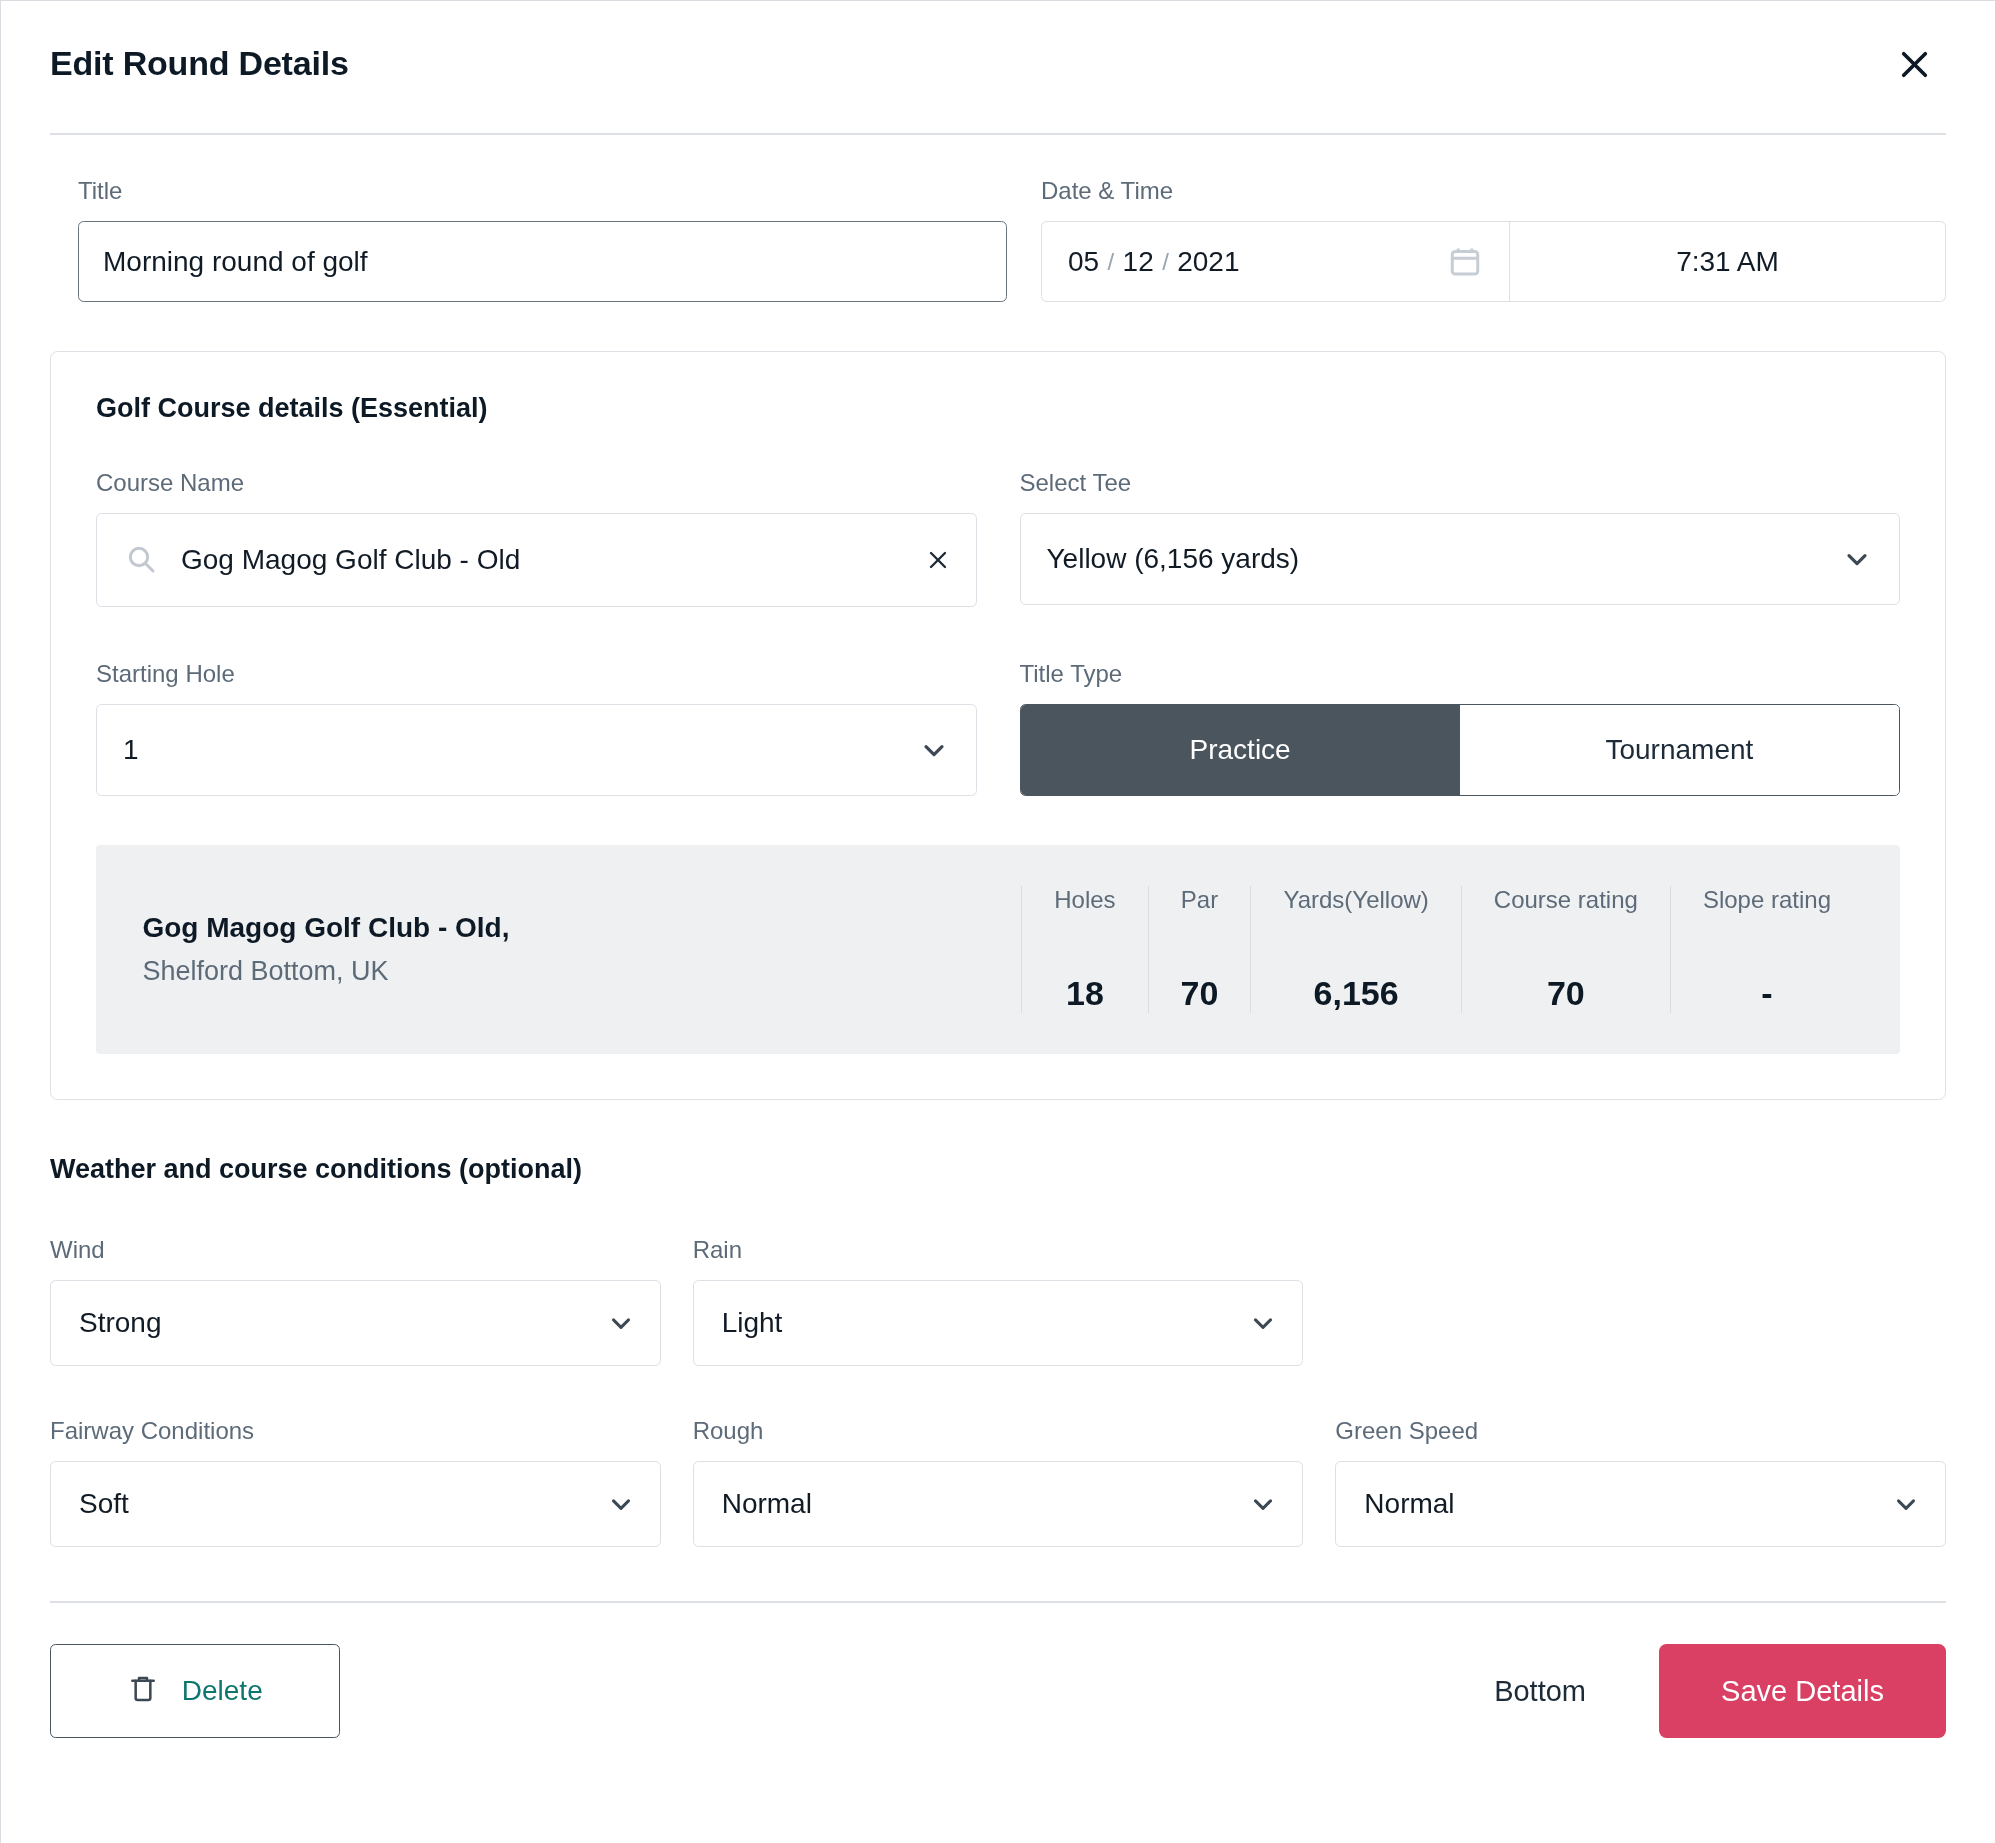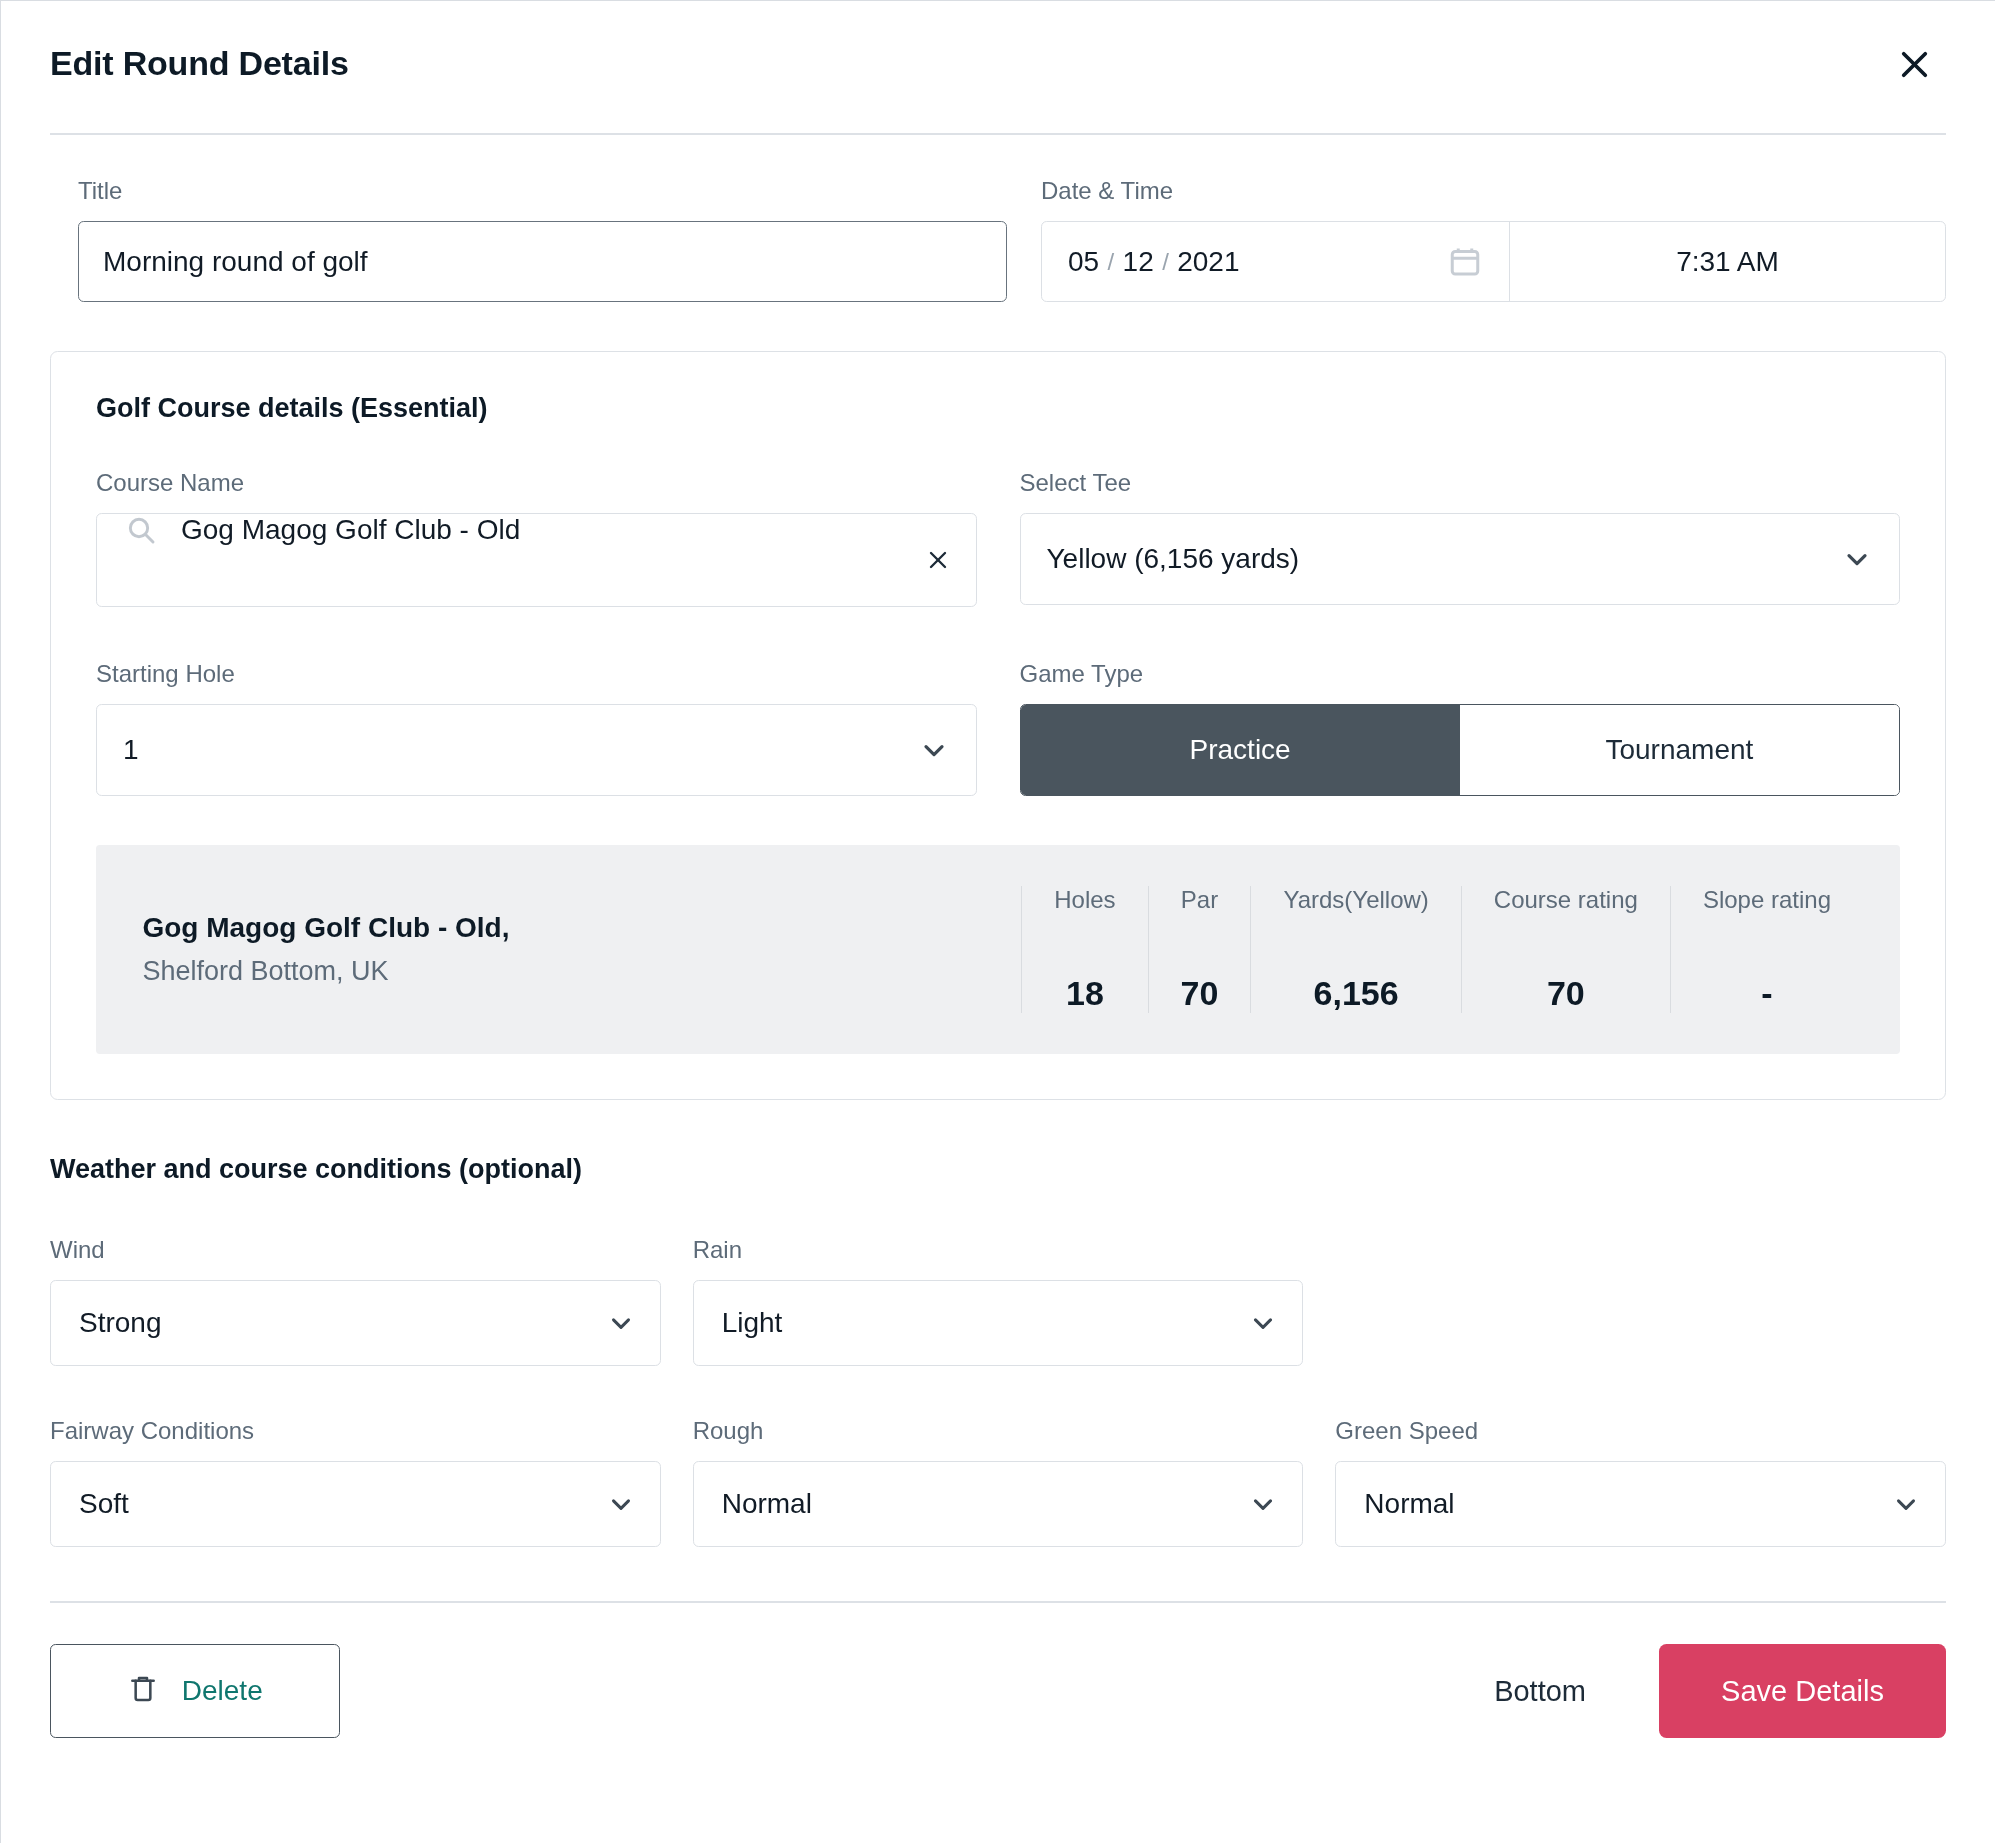--- a/index.html
+++ b/index.html
@@ -124,20 +124,21 @@
     display: flex;
     gap: 43px;
   }
   .grid-2 > div { flex: 1; }
 
   .search-field {
     height: 94px;
     border: 1.9px solid #dce0e5;
     border-radius: 5.6px;
     display: flex;
+    align-items: center;
     padding: 0 24px 0 28px;
     background: #fff;
     max-width: 883px;
   }
   .search-field .txt {
     font-size: 28px;
     color: #111b26;
     margin-left: 24px;
   }
   .search-field .clear-x {
@@ -412,21 +413,21 @@
           <span>1</span>
           <span class="chev">
             <svg width="32" height="32" viewBox="0 0 24 24" fill="none" stroke="#3c4853" stroke-width="2.4" stroke-linecap="round" stroke-linejoin="round">
               <polyline points="6 9.5 12 15.5 18 9.5"></polyline>
             </svg>
           </span>
         </div>
       </div>
 
       <div>
-        <span class="field-label">Game Type</span>
+        <span class="field-label">Title Type</span>
         <div class="segmented">
           <div class="seg active">Practice</div>
           <div class="seg">Tournament</div>
         </div>
       </div>
     </div>
 
     <div class="stats-strip">
       <div class="stats-course">
         <div class="name">Gog Magog Golf Club - Old,</div>

